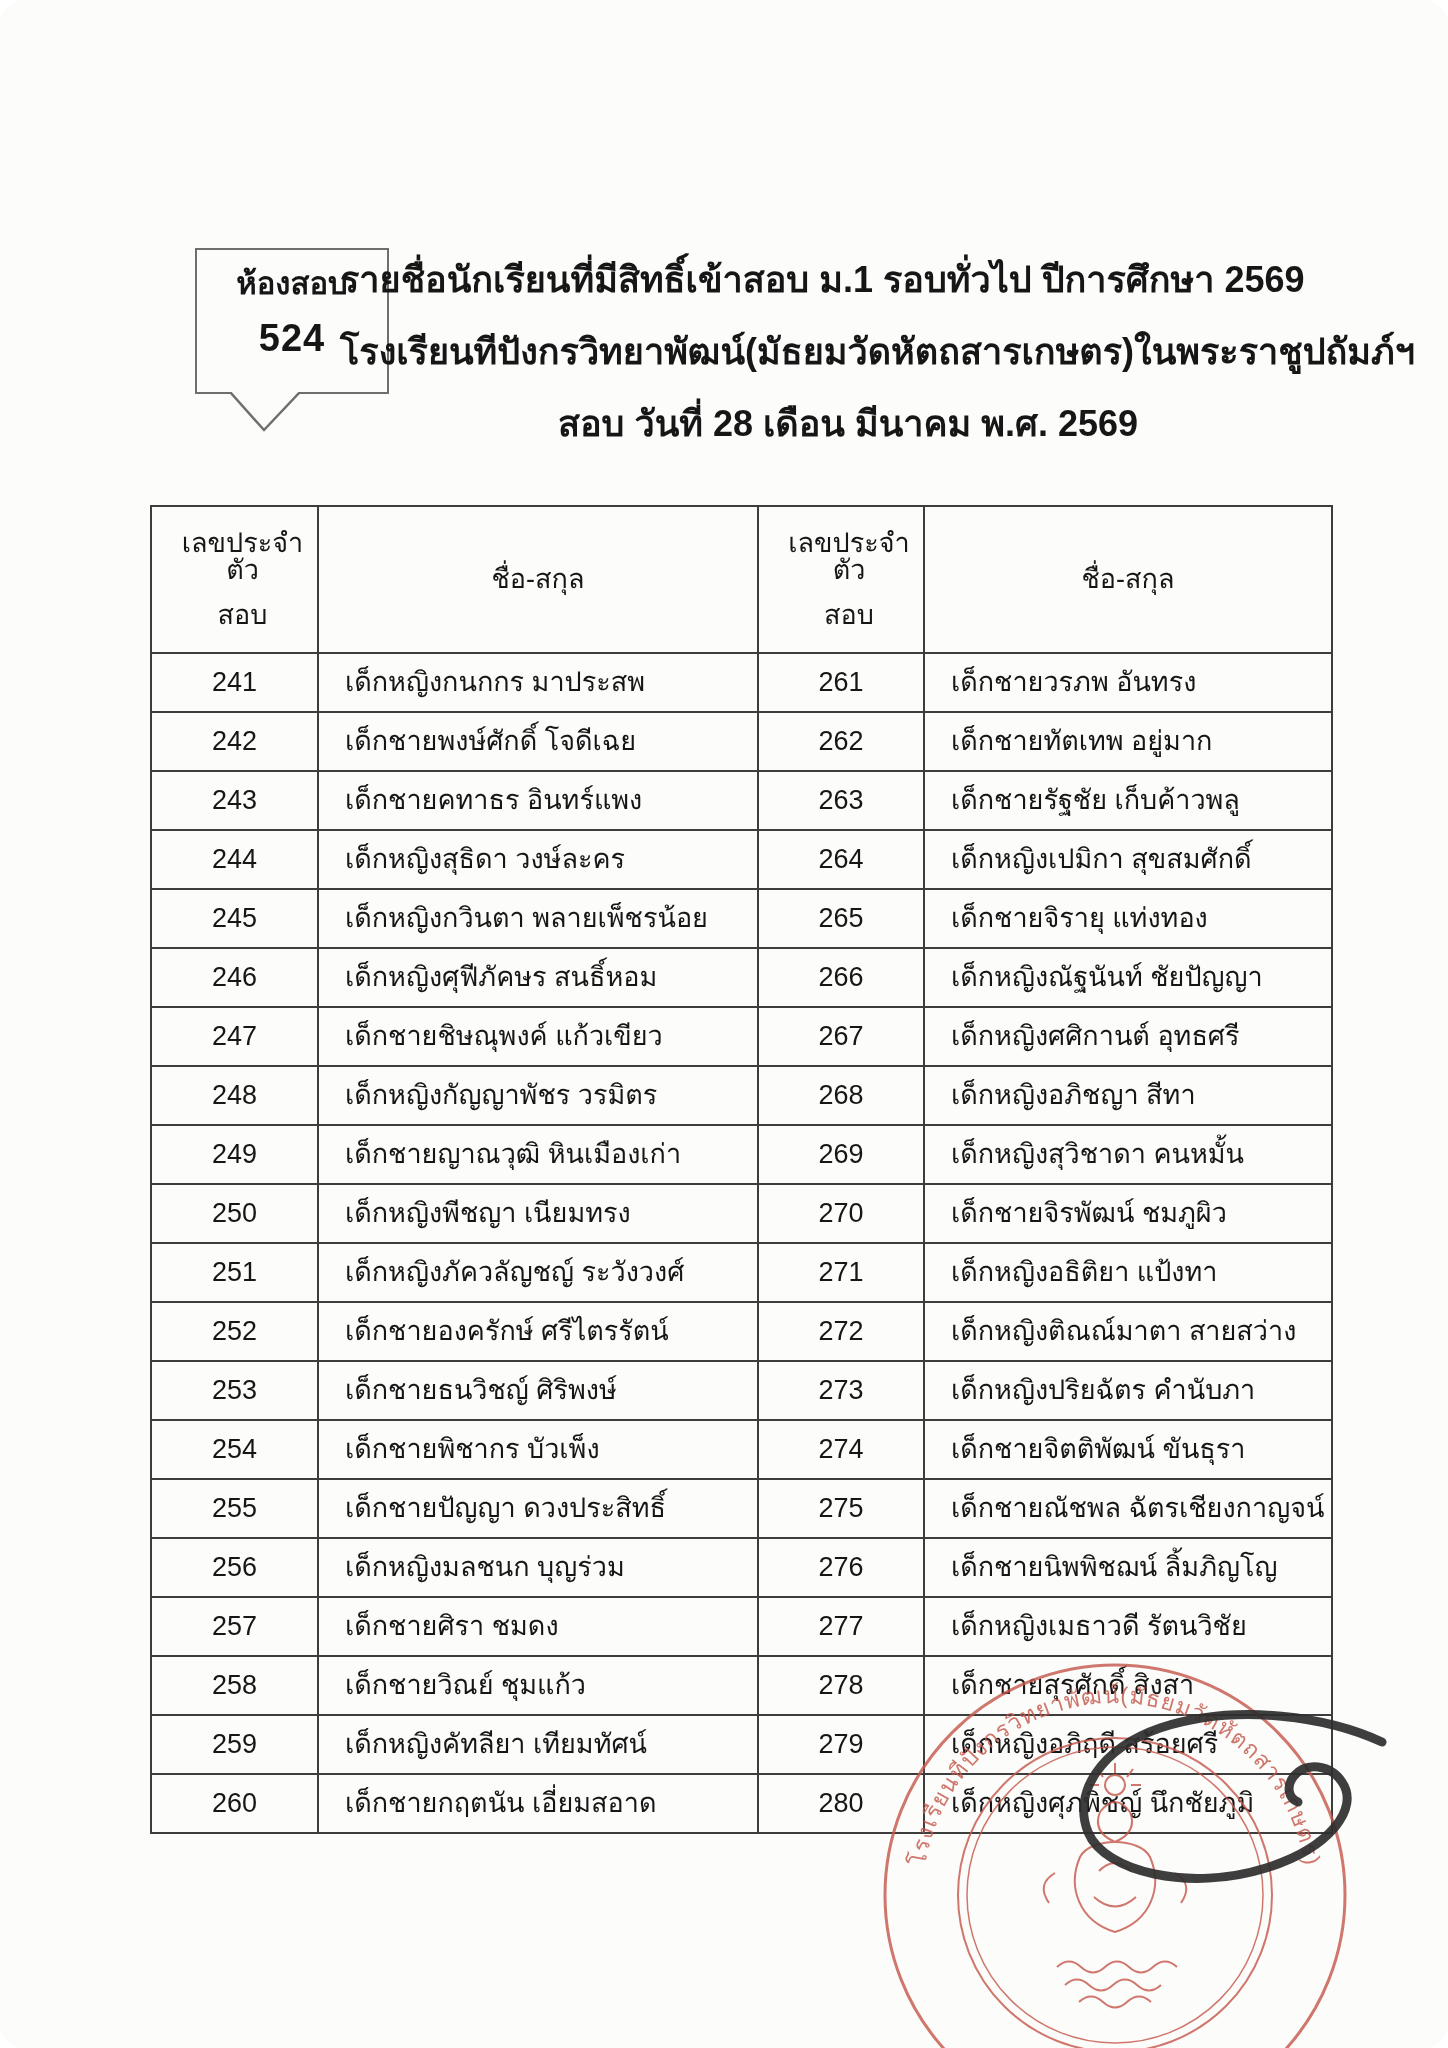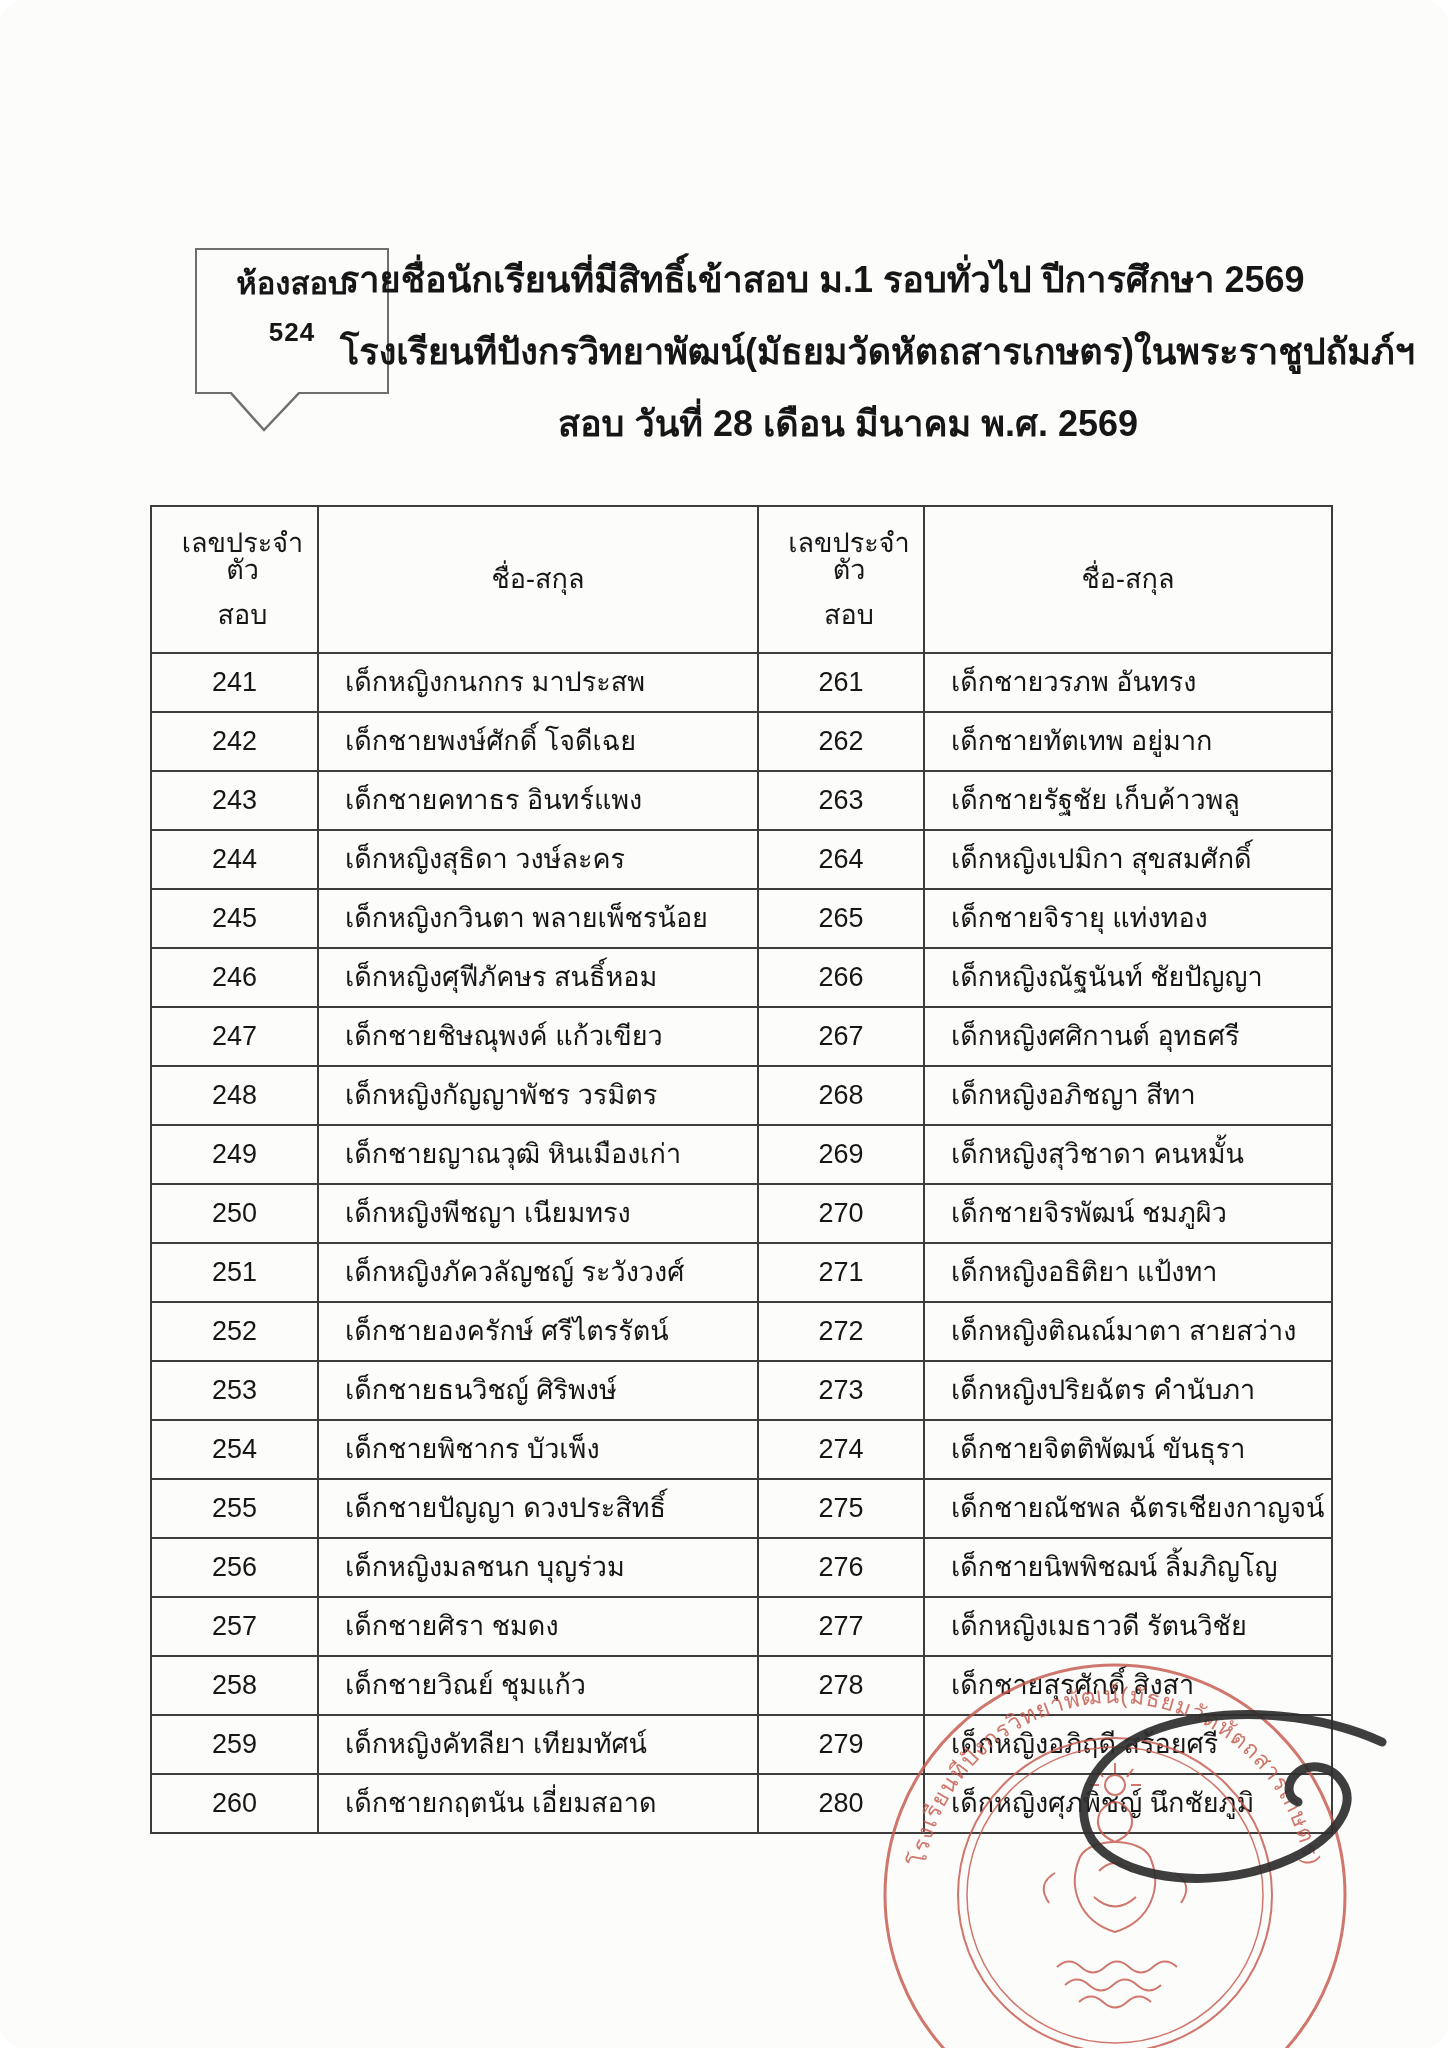--- a/index.html
+++ b/index.html
@@ -12,21 +12,21 @@
     color:#161616;
     border-radius:25px;
   }
   
   .room-box{
     position:absolute;left:195px;top:248px;width:194px;height:146px;
     border:2px solid #6e6e6e;background:#fcfcfb;box-sizing:border-box;
     text-align:center;
   }
   .room-box .room-label{margin-top:12px;font-size:31px;font-weight:600;line-height:1.4;}
-  .room-box .room-number{margin-top:12px;font-size:26px;font-weight:600;letter-spacing:1px;}
+  .room-box .room-number{margin-top:12px;font-size:38px;font-weight:600;letter-spacing:1px;}
   .room-tail{position:absolute;left:212px;top:392px;}
   
   .header-block{position:absolute;left:340px;top:262px;font-weight:600;}
   .header-line{font-size:36px;line-height:1.0;white-space:nowrap;}
   .header-line.l1{margin-bottom:36px;}
   .header-line.l2{margin-bottom:36px;}
   .header-line.l3{padding-left:218px;}
   
   table.students{
     position:absolute;left:150px;top:505px;width:1181px;

